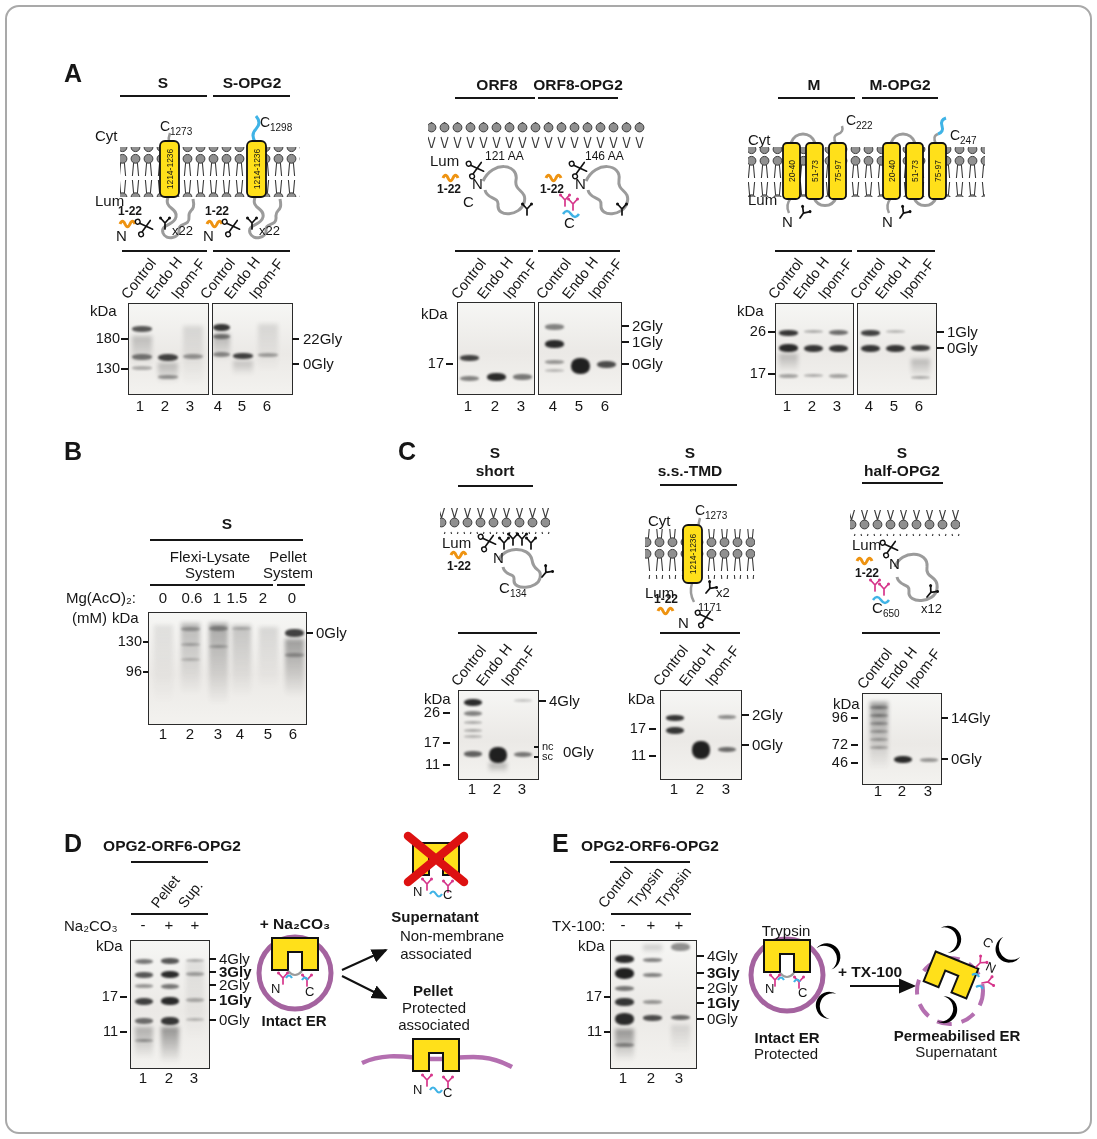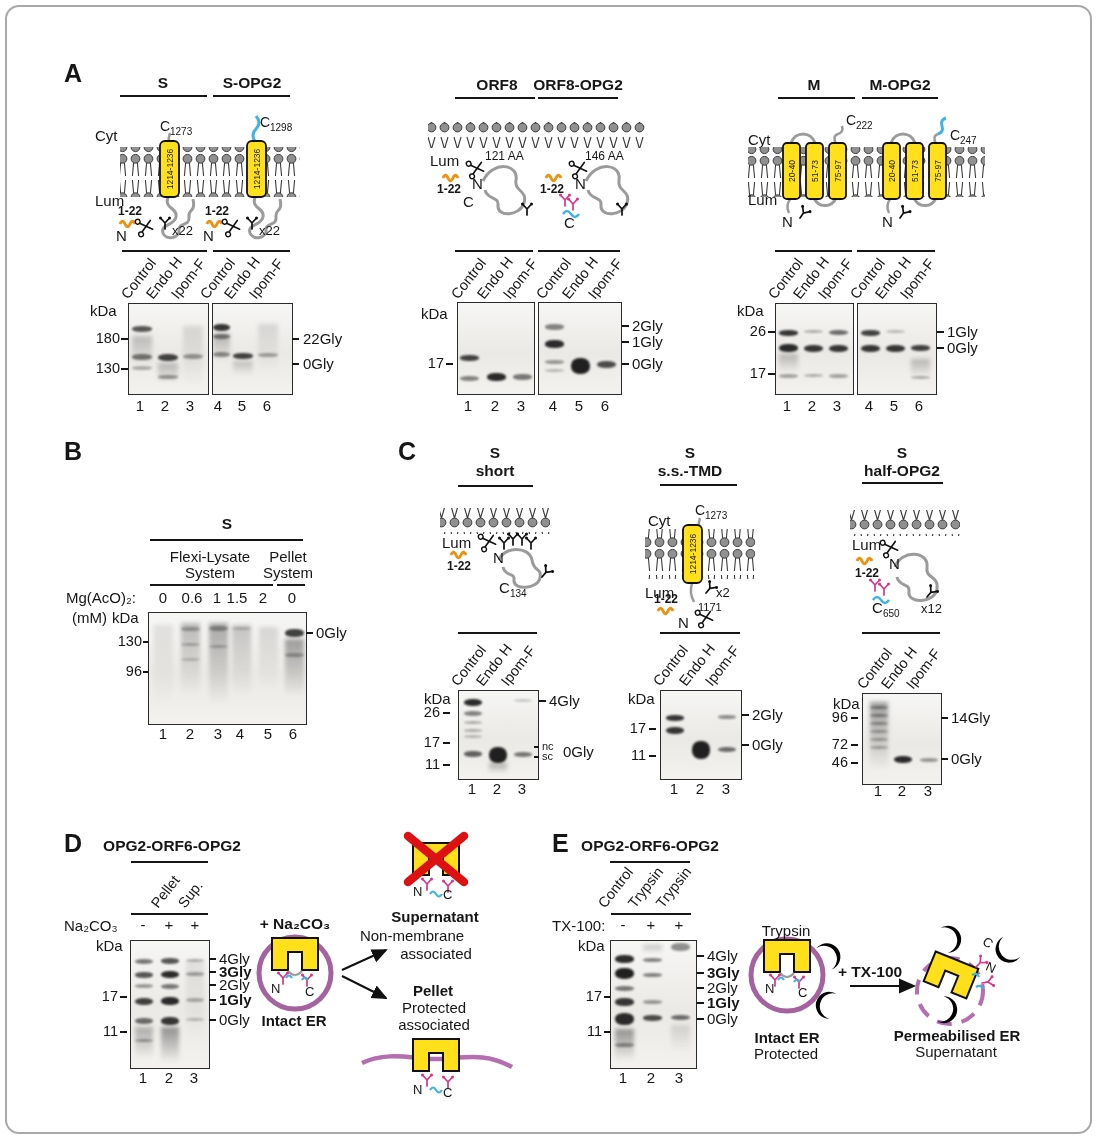--- a/index.html
+++ b/index.html
@@ -562,21 +562,21 @@
   <use href="#gly" x="198" y="258" stroke="#D6368B" fill="#D6368B"></use>
   <path d="M180,260 q3,-5 6,0 q3,5 6,0" stroke="#3FB3E6" stroke-width="2.2" fill="none"></path>
 </svg>
 <div class="t b" style="left:295px;top:916px;transform:translateX(-50%);font-size:15.5px">+ Na₂CO₃</div>
 <div class="t s13" style="left:271px;top:982px">N</div>
 <div class="t s13" style="left:305px;top:985px">C</div>
 <div class="t b c" style="left:294px;top:1013px">Intact ER</div>
 <div class="t s13" style="left:413px;top:885px">N</div>
 <div class="t s13" style="left:443px;top:888px">C</div>
 <div class="t b c" style="left:435px;top:909px">Supernatant</div>
-<div class="t c" style="left:412px;top:928px">Non-membrane</div>
+<div class="t c" style="left:452px;top:928px">Non-membrane</div>
 <div class="t c" style="left:436px;top:946px">associated</div>
 <div class="t b c" style="left:433px;top:983px">Pellet</div>
 <div class="t c" style="left:434px;top:1000px">Protected</div>
 <div class="t c" style="left:434px;top:1017px">associated</div>
 <div class="t s13" style="left:413px;top:1083px">N</div>
 <div class="t s13" style="left:443px;top:1086px">C</div>
 
 <div class="t pl" style="left:552px;top:830px">E</div>
 <div class="t ti c" style="left:650px;top:838px">OPG2-ORF6-OPG2</div>
 <div class="rule" style="left:610px;top:861px;width:80px"></div>

